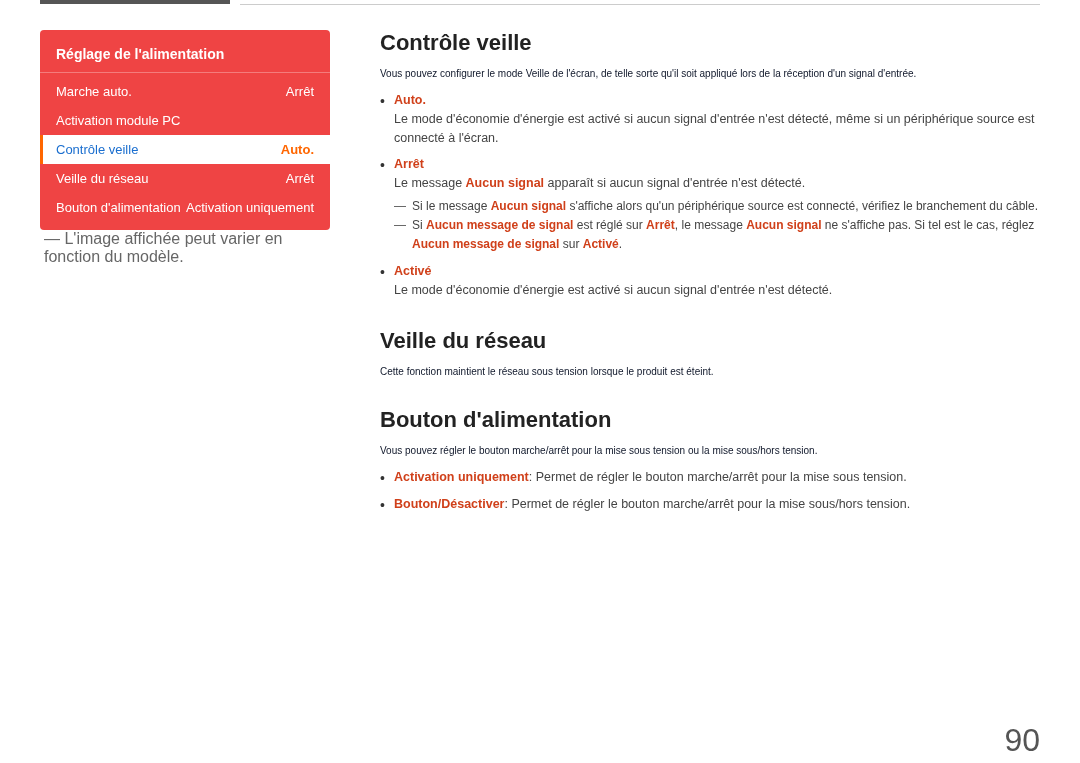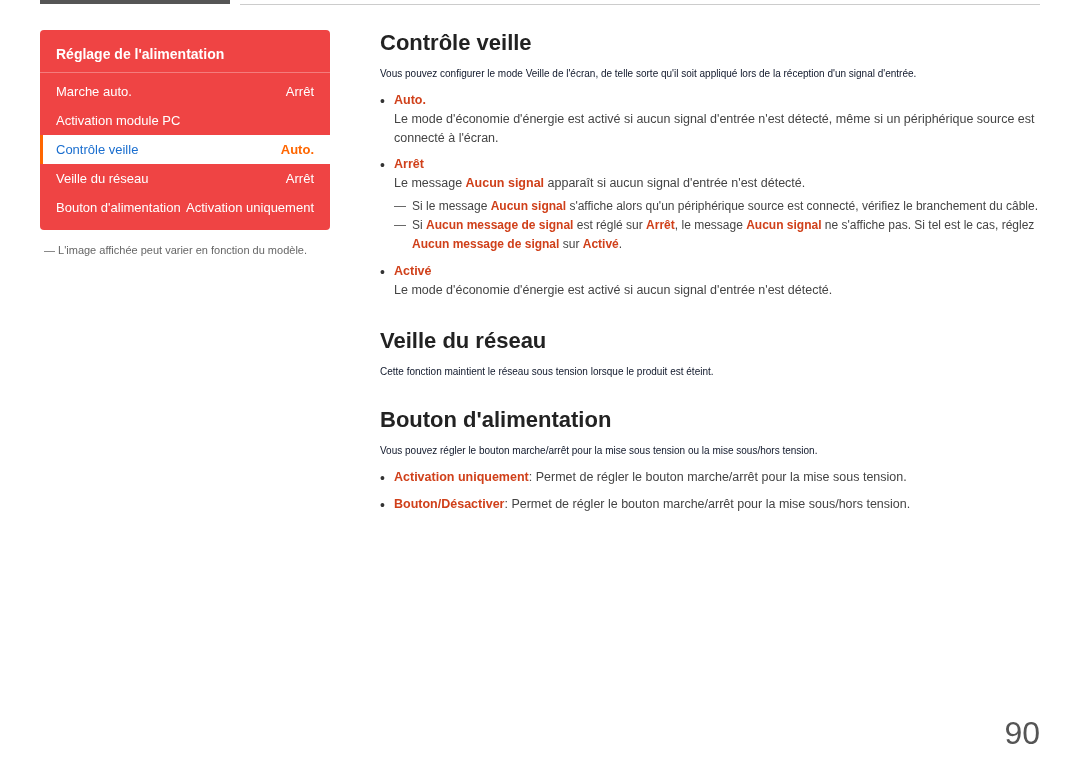--- a/index.html
+++ b/index.html
@@ -76,23 +76,22 @@
     }
     .menu-item.active .value {
       color: #ff6600;
       font-weight: bold;
     }
     .menu-item-label {
       font-size: 13px;
     }
 
     .note-text {
-      font-size: 11px;
+      font-size: 16px;
       color: #666;
-      margin-top: 14px;
       padding-left: 4px;
     }
     .note-text::before {
       content: '― ';
     }
 
     
     .right-content {
       position: absolute;
       top: 30px;
@@ -162,21 +161,21 @@
       color: #555;
     }
     strong.red {
       color: #d0401a;
       font-weight: bold;
     }
 
     
     .page-number {
       position: absolute;
-      bottom: 11px;
+      bottom: 4px;
       right: 40px;
       font-size: 32px;
       font-weight: 300;
       color: #555;
     }
 
     
     .top-rule {
       position: absolute;
       top: 4px;

